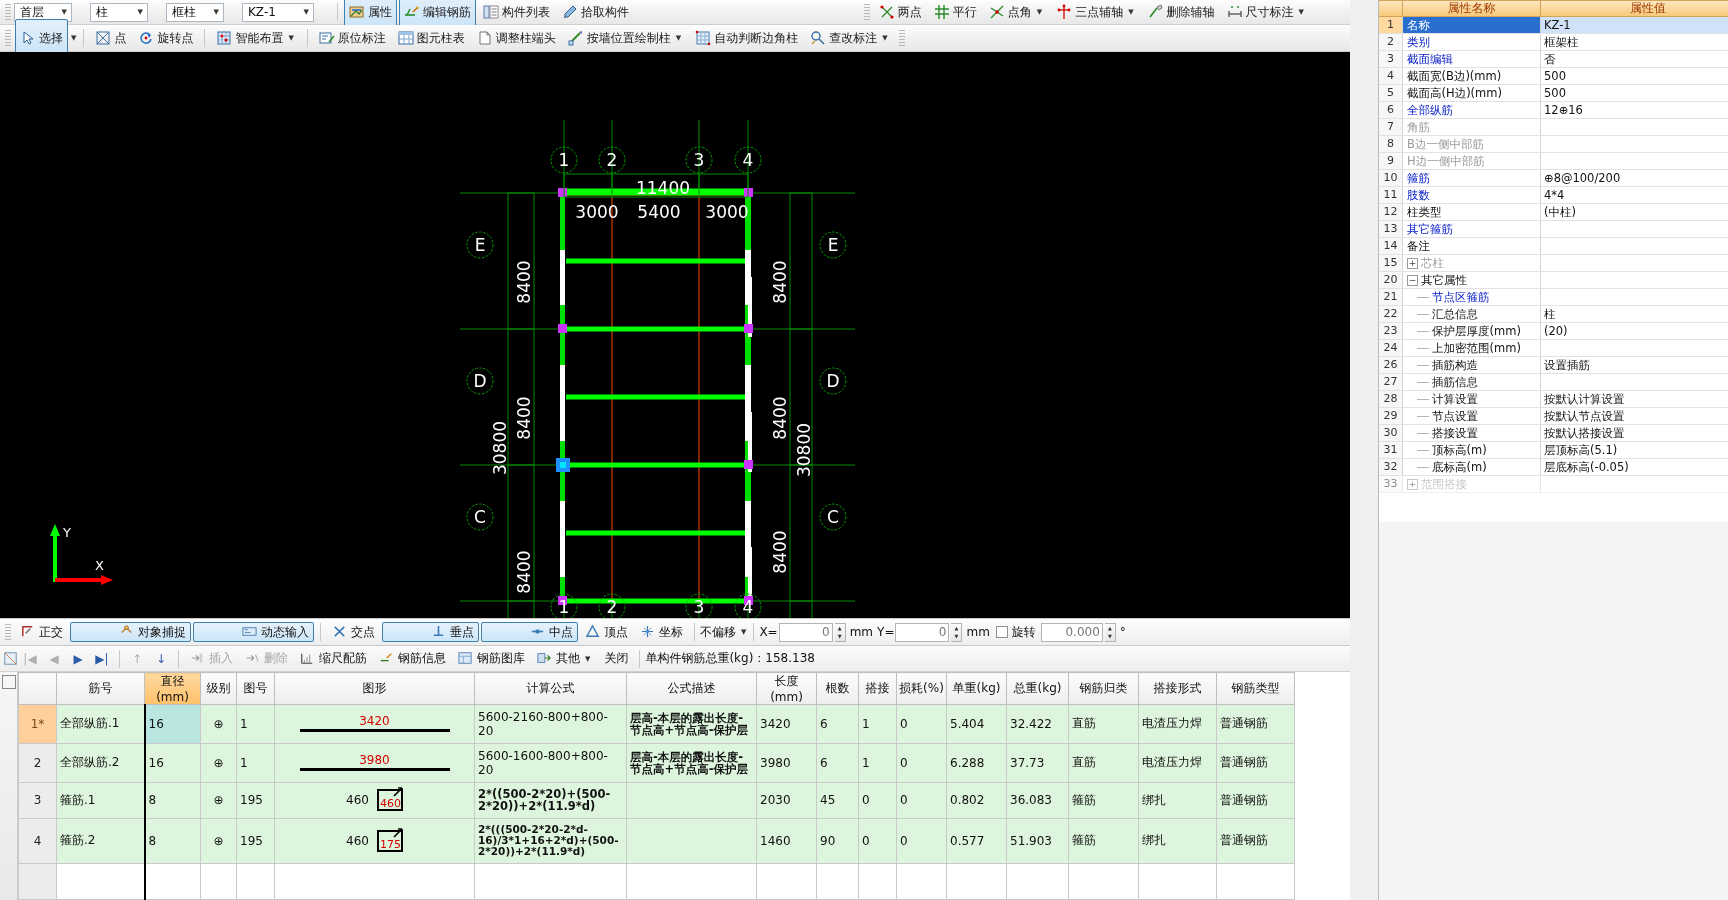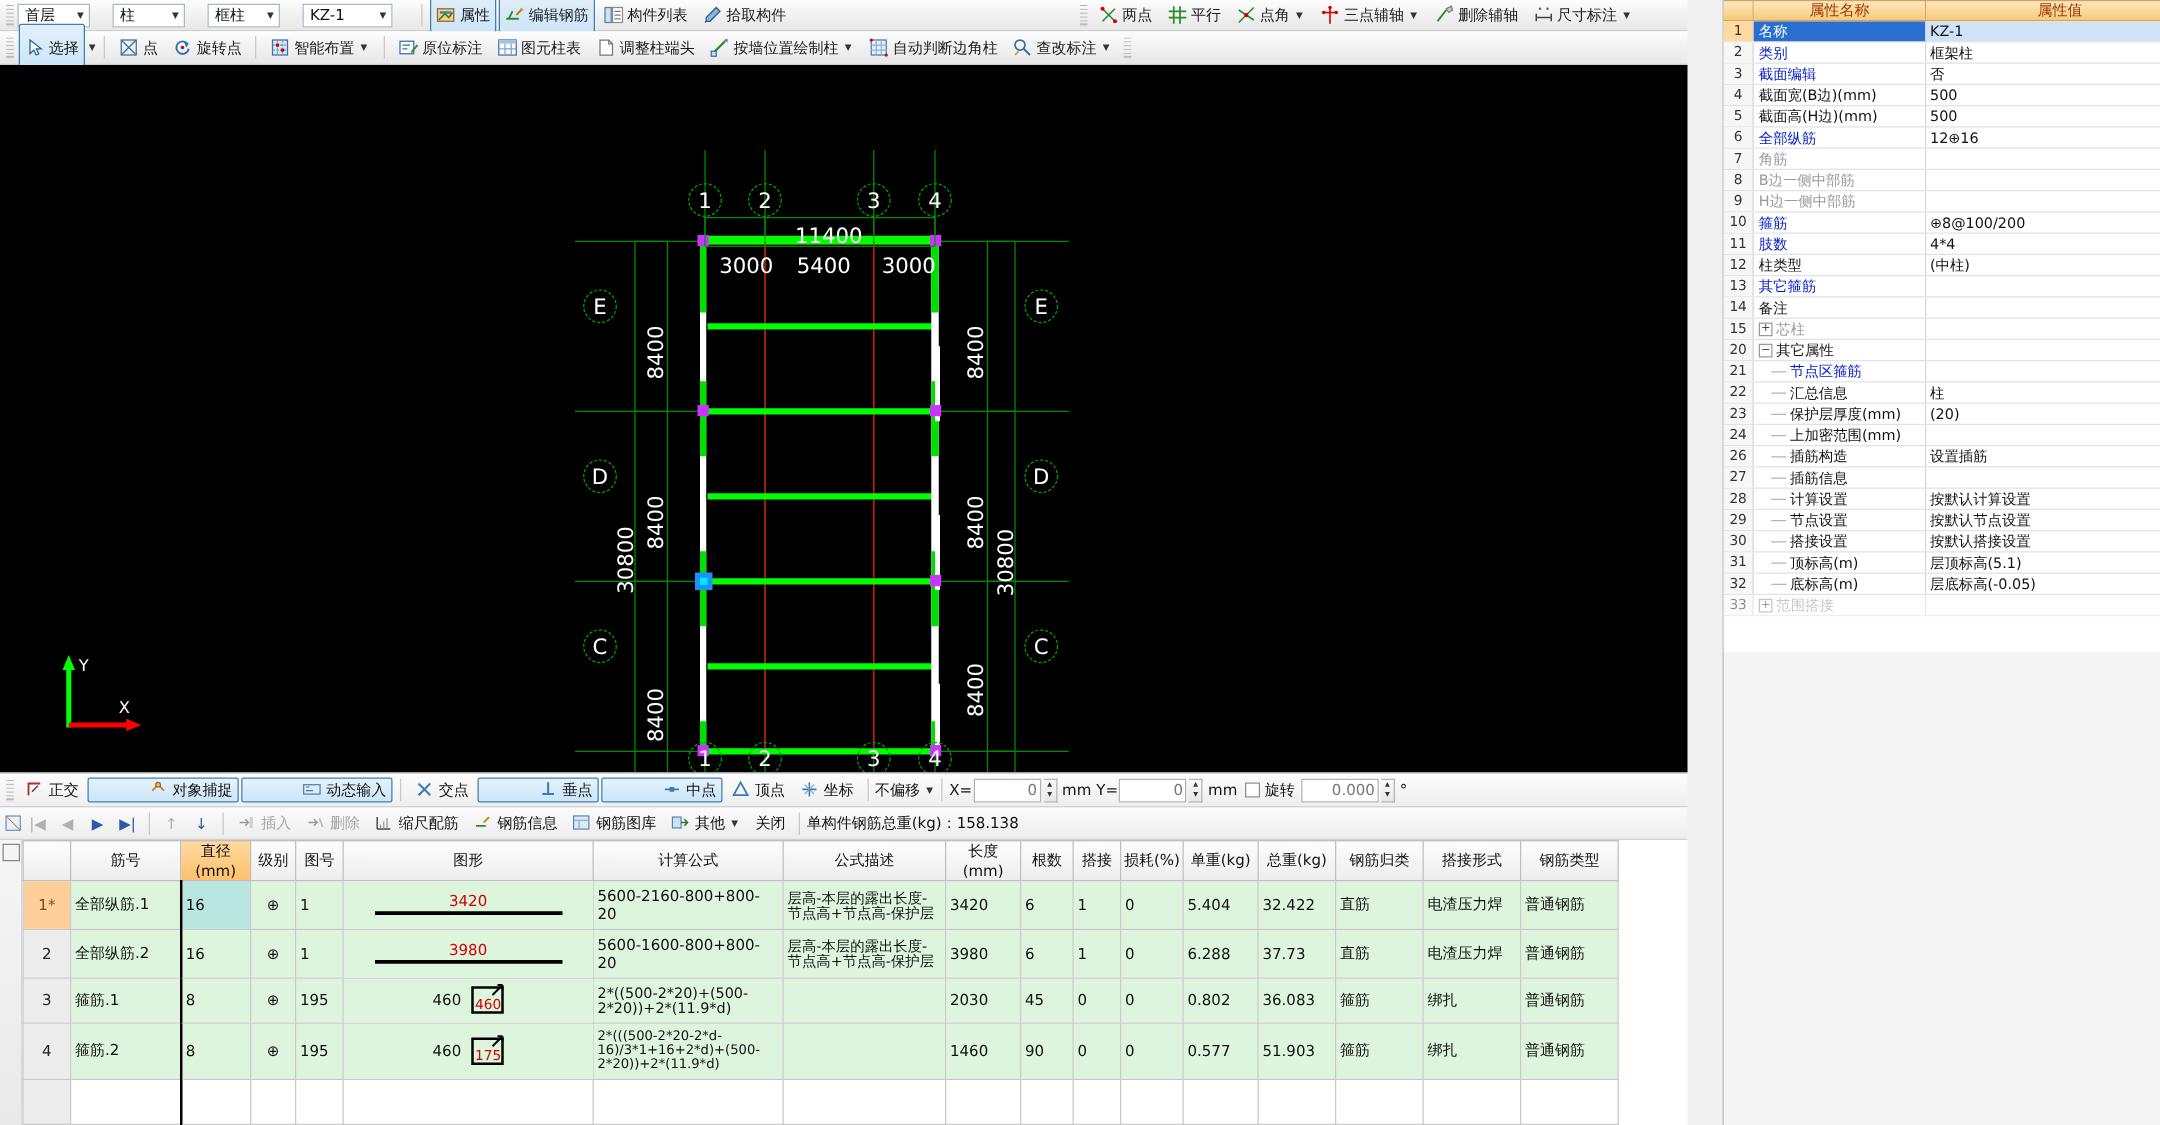--- a/index.html
+++ b/index.html
@@ -102,21 +102,21 @@
   }
   table.grid th.selcol { background: linear-gradient(to bottom,#ffd9a0,#ffc06a); }
   table.grid td {
     border: 1px solid #c9c9c9; height: 29px; padding: 1px 3px;
     vertical-align: middle; background: #ddf5dd; color: #111; font-size: 12px;
     overflow: hidden;
   }
   table.grid td.rn { background: #ececec; text-align: center; color: #222; }
   table.grid tr.sel td.rn { background: #ffcf9b; color: #7a4a10; }
   table.grid td.dia-sel { background: #b9e6e0; border-left: 2px solid #000; }
-  table.grid td.two-line { line-height: 12px; font-size: 11.5px; }
+  table.grid td.two-line { line-height: 12px; font-size: 11.5px; font-weight: bold; }
   .fig-cell { text-align: center; position: relative; }
   .fig-num { color: #d40000; font-size: 12px; line-height: 12px; }
   .fig-line { height: 3px; background: #000; margin: 2px auto 0; width: 150px; }
   .stirrup-wrap { display:flex; align-items:center; justify-content:center; gap: 8px; }
   .stirrup-box { width: 26px; height: 22px; border: 2px solid #000; position: relative; }
   .stirrup-box .inner { position:absolute; color:#d40000; font-size: 11px; left: 1px; bottom: -1px; }
   .hook { position:absolute; right: -4px; top: -6px; width: 12px; height: 12px; }
 
   #gridscroll { position: absolute; right: 0; top: 672px; width: 14px; height: 228px;
      background:#f0f0f0; border-left: 1px solid #d2d2d2; }

